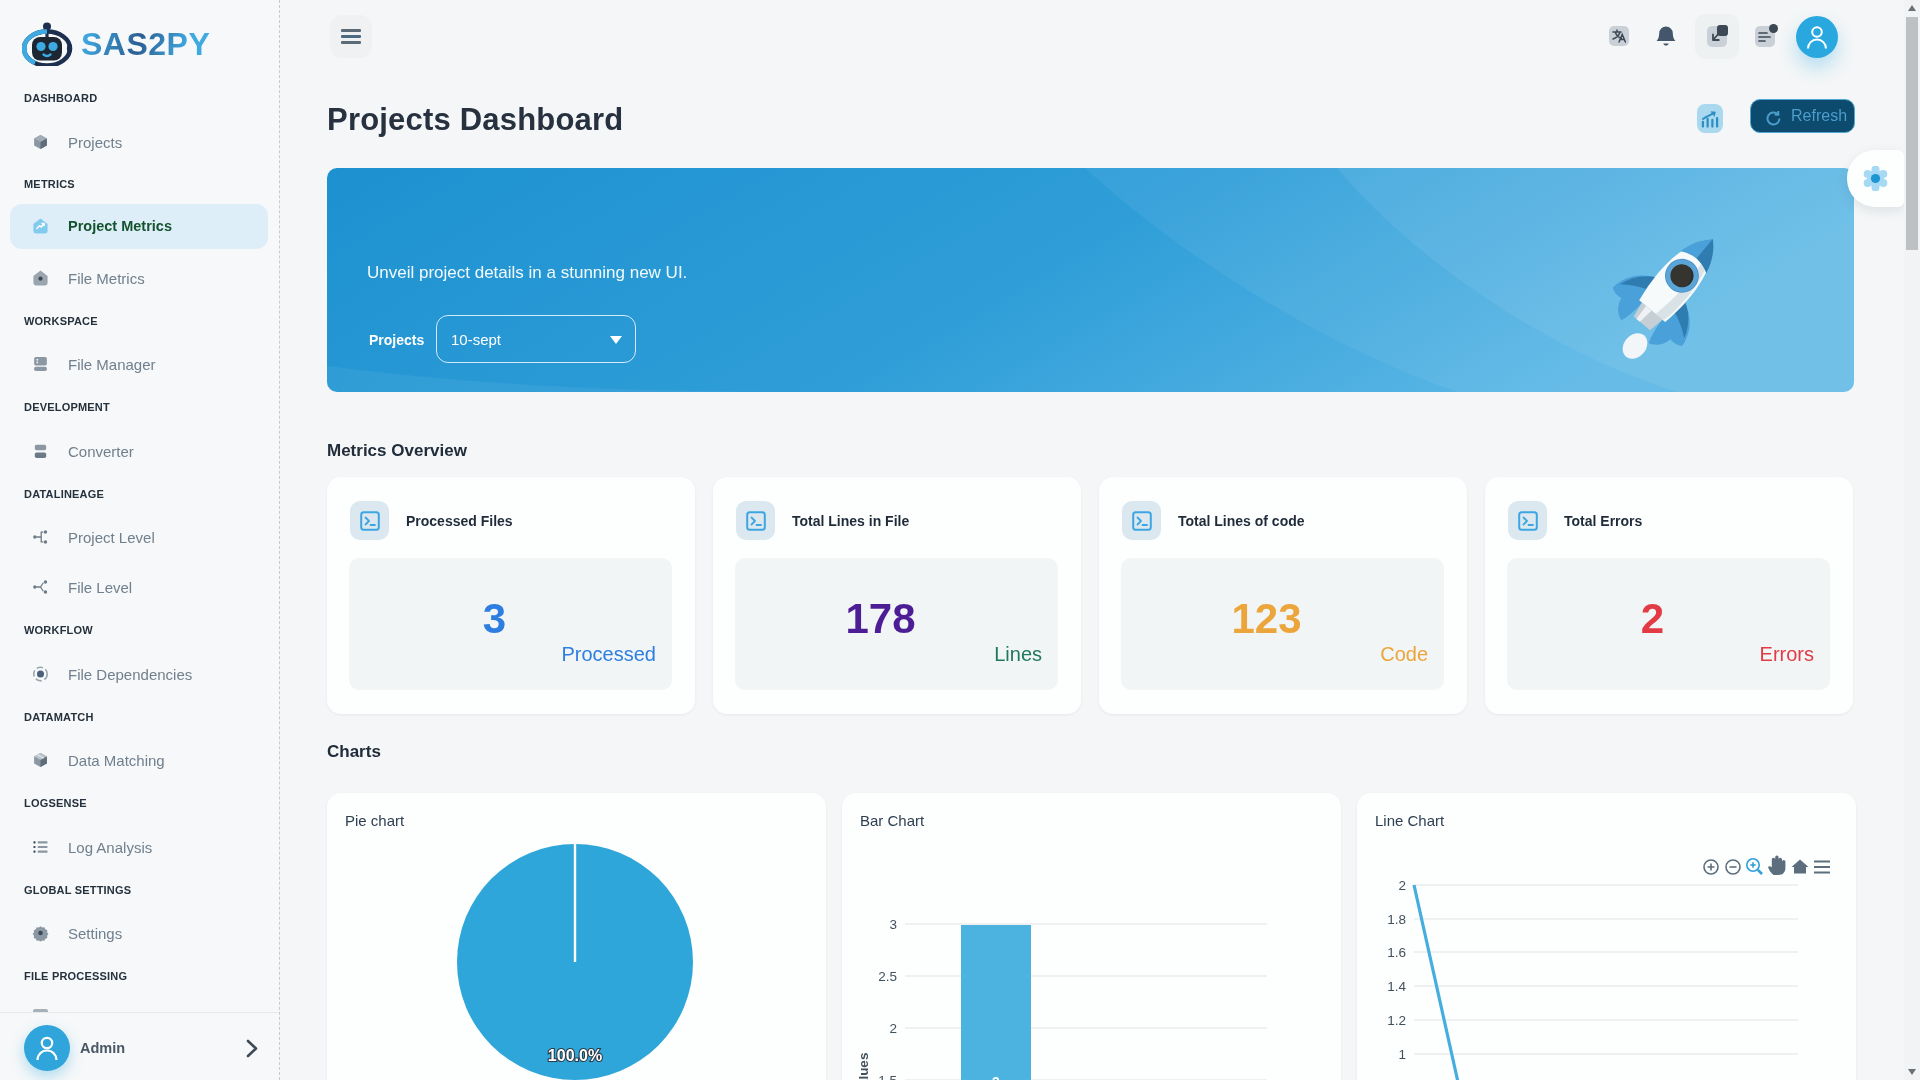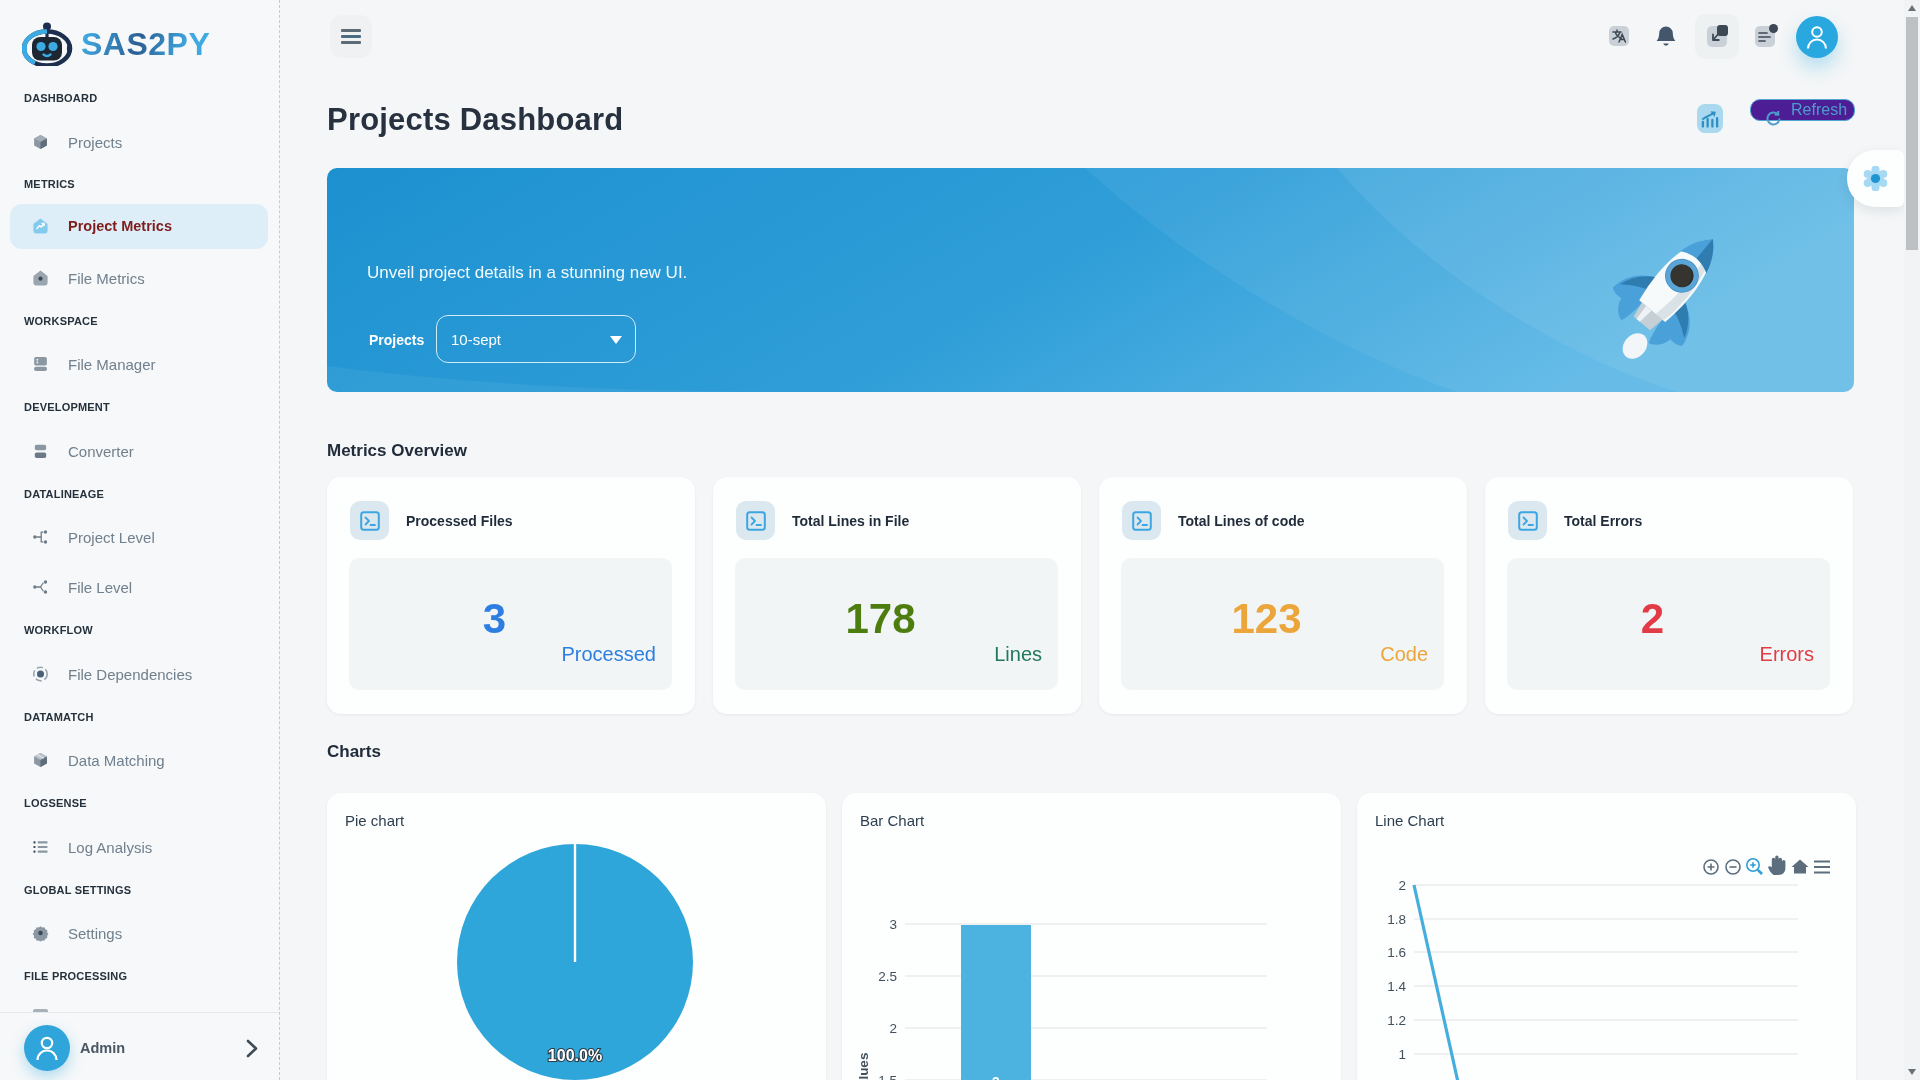--- a/index.html
+++ b/index.html
@@ -6,37 +6,37 @@
 html,body { width:1920px; height:1080px; overflow:hidden; font-family:"Liberation Sans", sans-serif; background:#f4f6f7; }
 .abs { position:absolute; }
 
 
 #sidebar { position:absolute; left:0; top:0; width:280px; height:1080px; background:#f6f8f9; border-right:1px dashed #c3ccd2;padding-left:21px; }
 .sechead { position:absolute; left:24px; font-size:11px; font-weight:bold; color:#25313c; letter-spacing:.2px; transform:translateY(-50%); }
 .navitem { position:absolute; left:0; width:280px; transform:translateY(-50%); }
 .navitem .ic { position:absolute; left:32px; top:50%; transform:translateY(-50%); width:17px; height:17px; }
 .navitem .tx { position:absolute; left:68px; top:50%; transform:translateY(-50%); font-size:15px; color:#71808e; white-space:nowrap; }
 .activepill { position:absolute; left:10px; top:204px; width:258px; height:45px; background:#ddeef8; border-radius:12px; }
-.navitem.active .tx { color:#7f1d1d; font-weight:bold; font-size:14.5px; }
+.navitem.active .tx { color:#14532d; font-weight:bold; font-size:14.5px; }
 
 #sfooter { position:absolute; left:0; top:1012px; width:279px; height:59px; background:#f6f8f9; border-top:1px solid #e4e9ec; }
 #sfooter .av { position:absolute; left:24px; top:12px; width:46px; height:46px; border-radius:50%; background:#2fa5dc; box-shadow:0 6px 14px rgba(47,165,220,.35); }
 #sfooter .nm { position:absolute; left:80px; top:35px; transform:translateY(-50%); font-size:14.5px; font-weight:bold; color:#4a5764; }
 #stub { position:absolute; left:33px; top:1009px; width:15px; height:3px; background:#a7b1ba; border-radius:2px 2px 0 0; }
 
 
 #hambtn { position:absolute; left:330px; top:15px; width:42px; height:43px; background:#eff1f2; border-radius:12px; }
 #hambtn i { position:absolute; left:11px; width:20px; height:2.6px; background:#5b6b77; border-radius:1px; }
 .iconbtn-sm { position:absolute; border-radius:5px; background:#c9d0d7; }
 #avatar { position:absolute; left:1796px; top:16px; width:42px; height:42px; border-radius:50%; background:#29a8e0; box-shadow:0 10px 18px rgba(41,168,224,.30); }
 
 
 #pagetitle { position:absolute; left:327px; top:100px; line-height:40px; font-size:31px; font-weight:bold; color:#27313f; letter-spacing:.2px; }
 #chartbtn { position:absolute; left:1697px; top:104px; width:26px; height:29px; background:#a9d8ef; border-radius:8px; }
-#refreshbtn { position:absolute; left:1750px; top:99px; width:105px; height:22px; background:#4c1d95; border:1.5px solid #51a7d2; border-radius:10px; }
+#refreshbtn { position:absolute; left:1750px; top:99px; width:105px; height:34px; background:#0c4a6e; border:1.5px solid #51a7d2; border-radius:10px; }
 #refreshbtn span { position:absolute; left:40px; top:50%; transform:translateY(-50%); font-size:16px; color:#4d9dcb; }
 
 
 #banner { position:absolute; left:327px; top:168px; width:1527px; height:224px; border-radius:10px; overflow:hidden; }
 #banner h2 { position:absolute; left:40px; top:36px; line-height:40px; font-size:30px; font-weight:bold; color:#fff; letter-spacing:.3px; }
 #banner .sub { position:absolute; left:40px; top:95px; font-size:17px; color:#f2fafd; }
 #banner .plab { position:absolute; left:42px; top:164px; font-size:14px; font-weight:bold; color:#fff; }
 #bdrop { position:absolute; left:109px; top:147px; width:200px; height:48px; border:1.5px solid rgba(255,255,255,.8); border-radius:12px; }
 #bdrop span { position:absolute; left:14px; top:50%; transform:translateY(-50%); font-size:15px; color:#fff; }
 #bdrop .caret { position:absolute; right:13px; top:20px; width:0; height:0; border-left:6.5px solid transparent; border-right:6.5px solid transparent; border-top:8px solid #fff; }
@@ -322,21 +322,21 @@
 <div class="mcard" style="left:713px">
   <div class="icbox">
       <svg width="20" height="20" viewBox="0 0 20 20">
         <rect x="1.2" y="1.2" width="17.6" height="17.6" rx="2.5" fill="none" stroke="#3da6e2" stroke-width="2"></rect>
         <path d="M5.5 6.5 L9 10 L5.5 13.5" fill="none" stroke="#3da6e2" stroke-width="1.8" stroke-linecap="round" stroke-linejoin="round"></path>
         <path d="M10.5 14 h4.5" stroke="#3da6e2" stroke-width="1.8" stroke-linecap="round"></path>
       </svg>
     </div>
   <div class="ttl">Total Lines in File</div>
   <div class="panel">
-      <div class="num" style="color:#4d7c0f">178</div>
+      <div class="num" style="color:#4c1d95">178</div>
       <div class="lbl" style="color:#20795c">Lines</div>
     </div>
 </div>
 <div class="mcard" style="left:1099px">
   <div class="icbox">
       <svg width="20" height="20" viewBox="0 0 20 20">
         <rect x="1.2" y="1.2" width="17.6" height="17.6" rx="2.5" fill="none" stroke="#3da6e2" stroke-width="2"></rect>
         <path d="M5.5 6.5 L9 10 L5.5 13.5" fill="none" stroke="#3da6e2" stroke-width="1.8" stroke-linecap="round" stroke-linejoin="round"></path>
         <path d="M10.5 14 h4.5" stroke="#3da6e2" stroke-width="1.8" stroke-linecap="round"></path>
       </svg>

